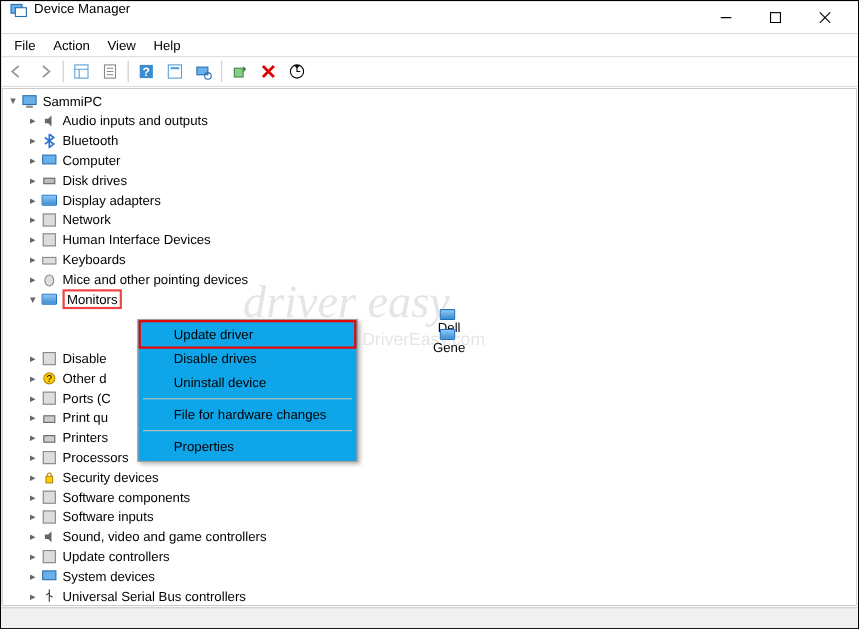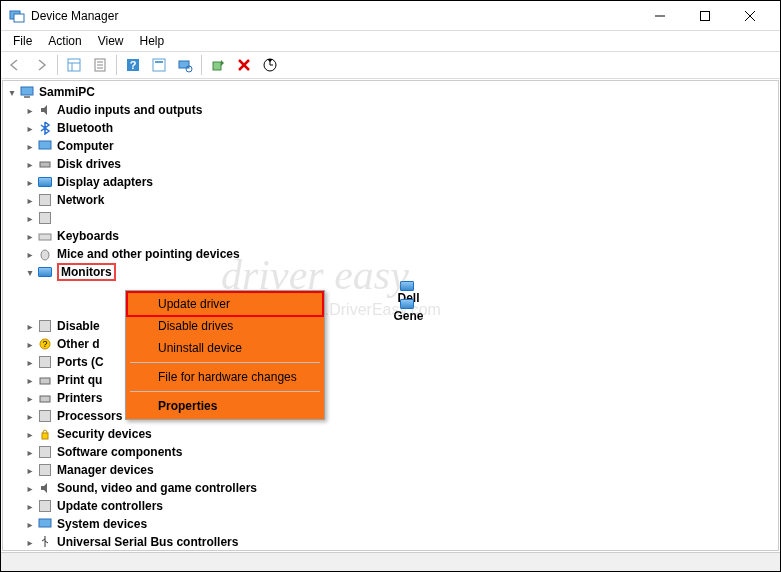--- a/index.html
+++ b/index.html
@@ -1,48 +1,48 @@
 <!DOCTYPE html>
 <html><head>
 <meta charset="utf-8">
 <style>
 * { box-sizing: border-box; margin: 0; padding: 0; }
 body { font-family: "Segoe UI", Tahoma, sans-serif; font-size: 12px; background: #fff; width: 781px; height: 572px; overflow: hidden; border: 1px solid #000; position: relative; }
 
 
-.titlebar { display: flex; align-items: center; height: 30px; padding: 0 8px; border-bottom: 1px solid #ddd; }
+.titlebar { display: flex; align-items: flex-start; height: 30px; padding: 0 8px; border-bottom: 1px solid #ddd; }
 .titlebar-icon { width: 16px; height: 16px; margin-right: 6px; }
 .titlebar-title { flex: 1; font-size: 12px; }
 .titlebar-controls { display: flex; }
 .titlebar-btn { width: 45px; height: 29px; display: flex; align-items: center; justify-content: center; cursor: pointer; }
 
 
 .menubar { display: flex; height: 20px; align-items: center; padding: 0 4px; }
 .menubar-item { padding: 2px 8px; cursor: pointer; }
 
 
 .toolbar { display: flex; align-items: center; height: 28px; border-top: 1px solid #ddd; border-bottom: 1px solid #ddd; padding: 0 2px; gap: 2px; }
 .toolbar-btn { width: 24px; height: 24px; display: flex; align-items: center; justify-content: center; border: 1px solid transparent; cursor: pointer; }
 .toolbar-btn.disabled { opacity: 0.4; cursor: default; }
 .toolbar-sep { width: 1px; height: 20px; background: #ccc; margin: 0 2px; }
 
 
 .tree-container { position: absolute; top: 79px; left: 1px; right: 1px; bottom: 20px; overflow-y: scroll; border: 1px solid #ccc; background: #fff; padding: 2px; }
 .tree-row { display: flex; align-items: center; height: 18px; cursor: pointer; }
 .tree-chevron { width: 14px; text-align: center; font-size: 10px; color: #666; }
 .tree-icon { width: 16px; height: 16px; margin-right: 4px; display: inline-flex; align-items: center; justify-content: center; }
-.tree-label { font-size: 12px; font-weight: bold; }
+.tree-label { font-size: 12px; }
 .indent-0 { padding-left: 0; }
 .indent-1 { padding-left: 18px; }
 .indent-2 { padding-left: 36px; flex-direction: column; }
 
 .highlight-red { border: 2px solid #ef4444; padding: 0 2px; }
 
 
-.context-menu { position: absolute; background: #f97316; border: 1px solid #a0a0a0; box-shadow: 2px 2px 4px rgba(0,0,0,0.3); padding: 2px; min-width: 200px; z-index: 100; }
+.context-menu { position: absolute; background: #0ea5e9; border: 1px solid #a0a0a0; box-shadow: 2px 2px 4px rgba(0,0,0,0.3); padding: 2px; min-width: 200px; z-index: 100; }
 .context-item { padding: 4px 20px 4px 30px; cursor: pointer; font-size: 12px; }
 .context-sep { height: 1px; background: #c0c0c0; margin: 3px 2px; }
 .context-highlight { border: 2px solid #e00; margin: -2px; }
 
 
 .statusbar { position: absolute; bottom: 0; left: 0; right: 0; height: 19px; border-top: 1px solid #ccc; background: #f0f0f0; }
 
 
 .watermark { position: absolute; top: 250px; left: 220px; font-size: 42px; font-style: italic; font-weight: 300; color: rgba(150,150,150,0.25); pointer-events: none; z-index: 50; font-family: Liberation Serif, serif; }
 .watermark-sub { position: absolute; top: 300px; left: 290px; font-size: 16px; color: rgba(150,150,150,0.25); pointer-events: none; z-index: 50; font-family: Arial, sans-serif; }
@@ -229,20 +229,21 @@
         <div class="chip-rect"></div>
       </span>
     <span class="tree-label">Network</span>
   </div>
 
   <div class="tree-row indent-1">
     <span class="tree-chevron">▸</span>
     <span class="tree-icon">
         <div class="chip-rect"></div>
       </span>
+    <span class="tree-label">Human Interface Devices</span>
   </div>
 
   <div class="tree-row indent-1">
     <span class="tree-chevron">▸</span>
     <span class="tree-icon">
         <svg width="14" height="14">
           <rect x="1" y="5" width="12" height="6" fill="#ddd" stroke="#888"></rect>
         </svg>
       </span>
     <span class="tree-label">Keyboards</span>
@@ -354,21 +355,21 @@
         <div class="chip-rect"></div>
       </span>
     <span class="tree-label">Software components</span>
   </div>
 
   <div class="tree-row indent-1">
     <span class="tree-chevron">▸</span>
     <span class="tree-icon">
         <div class="chip-rect"></div>
       </span>
-    <span class="tree-label">Manager devices</span>
+    <span class="tree-label">Software inputs</span>
   </div>
 
   <div class="tree-row indent-1">
     <span class="tree-chevron">▸</span>
     <span class="tree-icon">
         <svg width="14" height="14">
           <path d="M3 5 L6 5 L9 2 L9 12 L6 9 L3 9 Z" fill="#666"></path>
         </svg>
       </span>
     <span class="tree-label">Sound, video and game controllers</span>
@@ -409,16 +410,16 @@
 
 <div class="context-menu" style="left:124px; top:289px;">
   <div class="context-highlight">
     <div class="context-item">Update driver</div>
   </div>
   <div class="context-item">Disable drives</div>
   <div class="context-item">Uninstall device</div>
   <div class="context-sep"></div>
   <div class="context-item">File for hardware changes</div>
   <div class="context-sep"></div>
-  <div class="context-item" style="font-weight:bold;">Properties</div>
+  <div class="context-item" style="font-weight:normal;">Properties</div>
 </div>
 
 <div class="statusbar"></div>
 
 </body></html>

